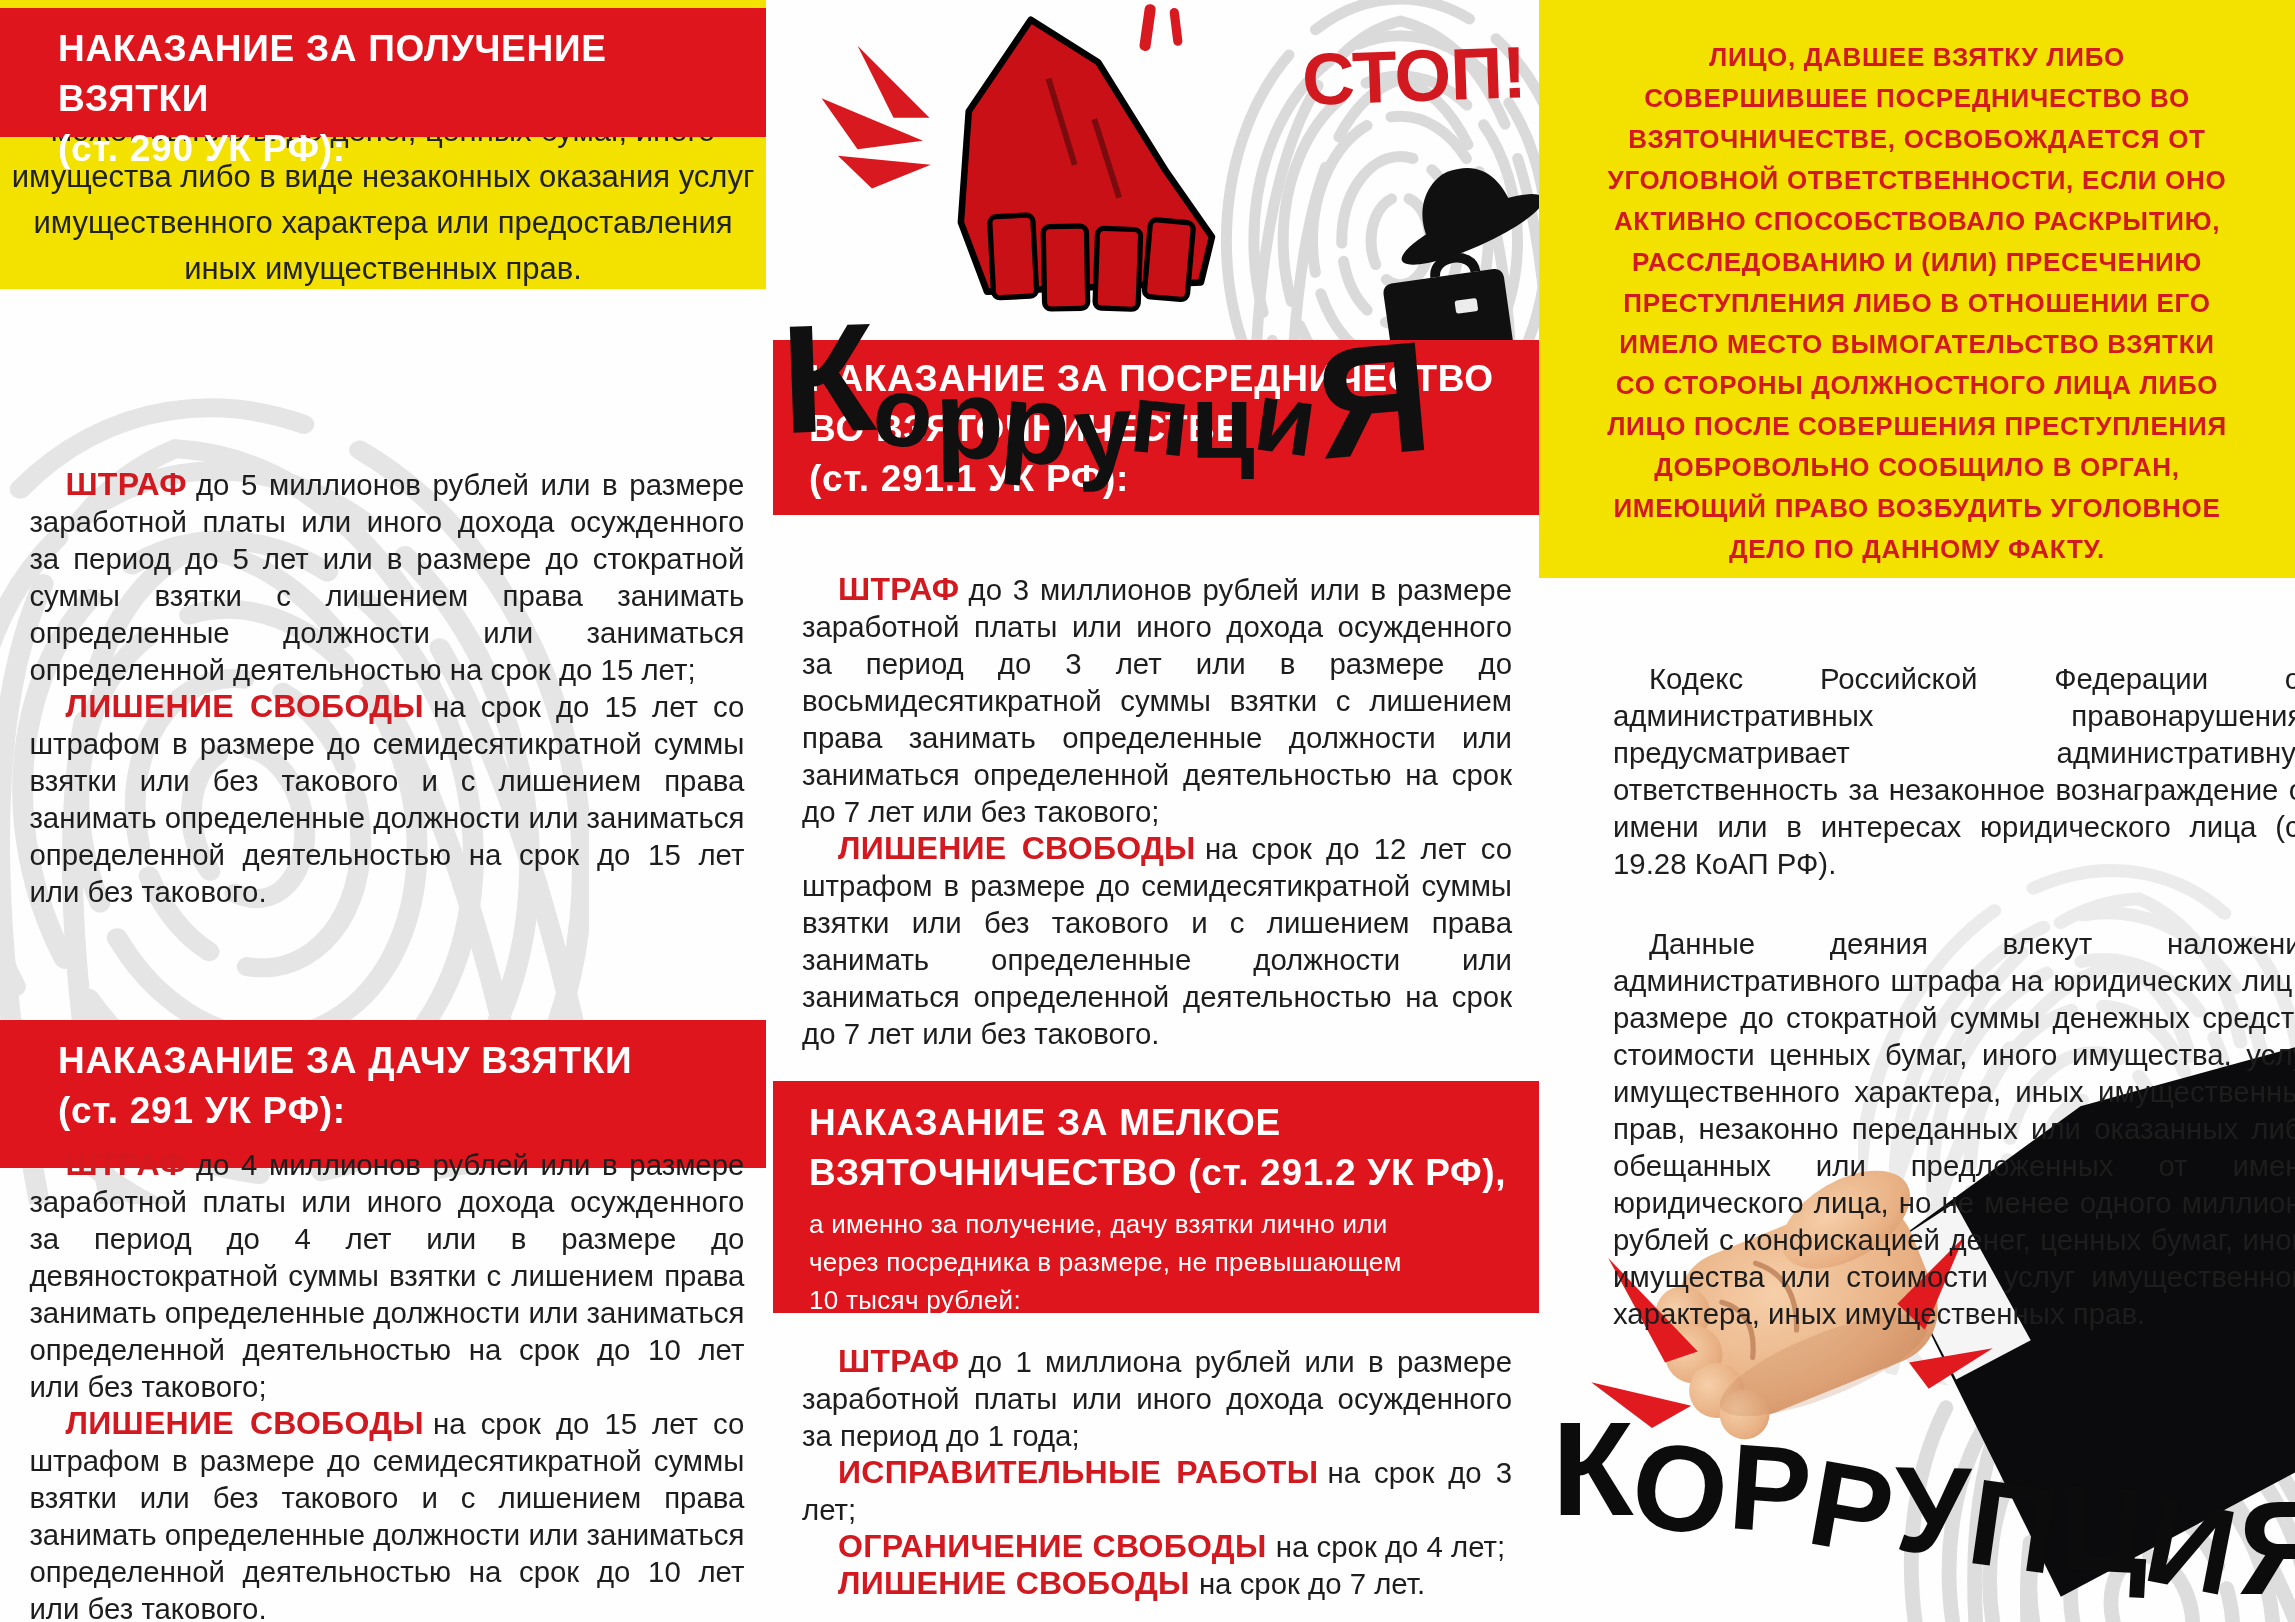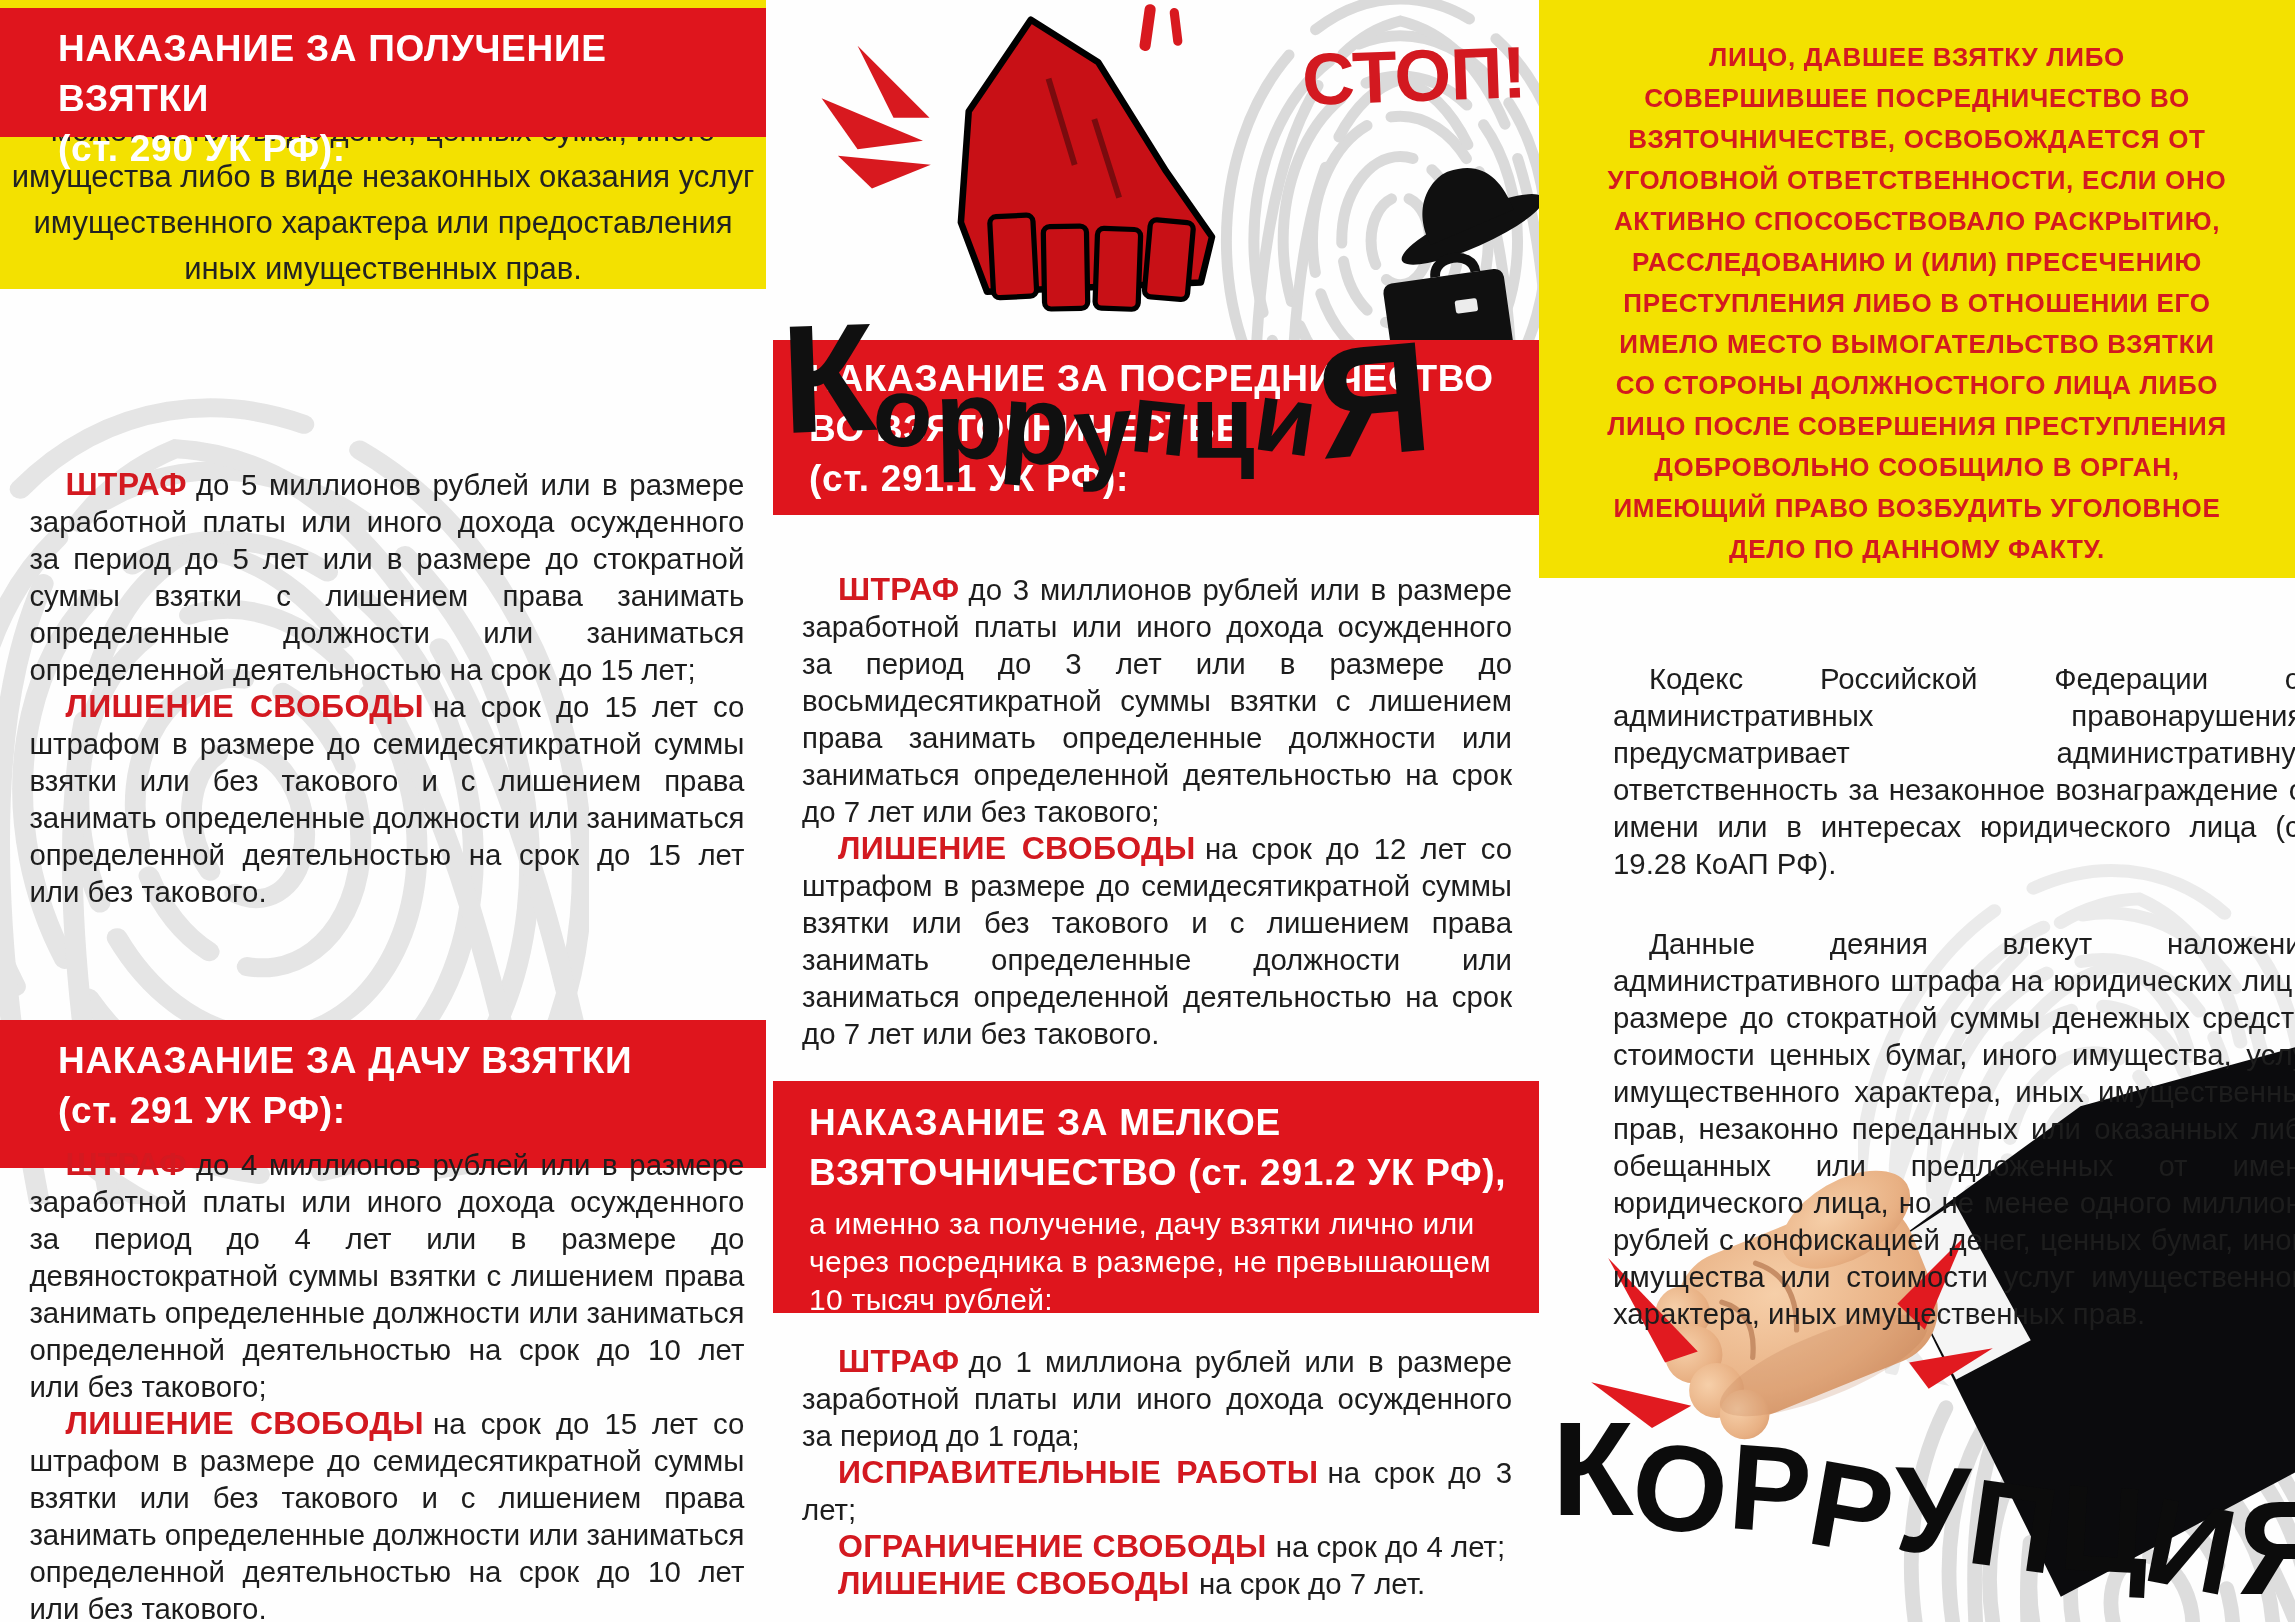--- a/index.html
+++ b/index.html
@@ -13,21 +13,21 @@
   }
   
   .yellow-block{position:absolute;background:var(--yellow,#f3e100);}
   .banner{position:absolute;background:var(--red,#df151d);color:#fff;}
   .banner .h{
     font-weight:800;white-space:pre-line;
     font-size:37px;line-height:50px;letter-spacing:0.7px;
   }
   .banner .h-sub{
     font-weight:400;white-space:pre-line;
-    font-size:30px;line-height:38px;letter-spacing:0.3px;margin-top:6.5px;
+    font-size:26px;line-height:38px;letter-spacing:0.3px;margin-top:6.5px;
   }
   
   #left-yellow{left:0;top:0;width:766px;height:289px;}
   .intro-title{
     margin-top:26px;text-align:center;
     font-size:68px;line-height:73px;font-weight:800;letter-spacing:9.2px;
     color:var(--accent,#d31920);
   }
   .intro-text{
     margin-top:9.2px;text-align:center;white-space:pre-line;

